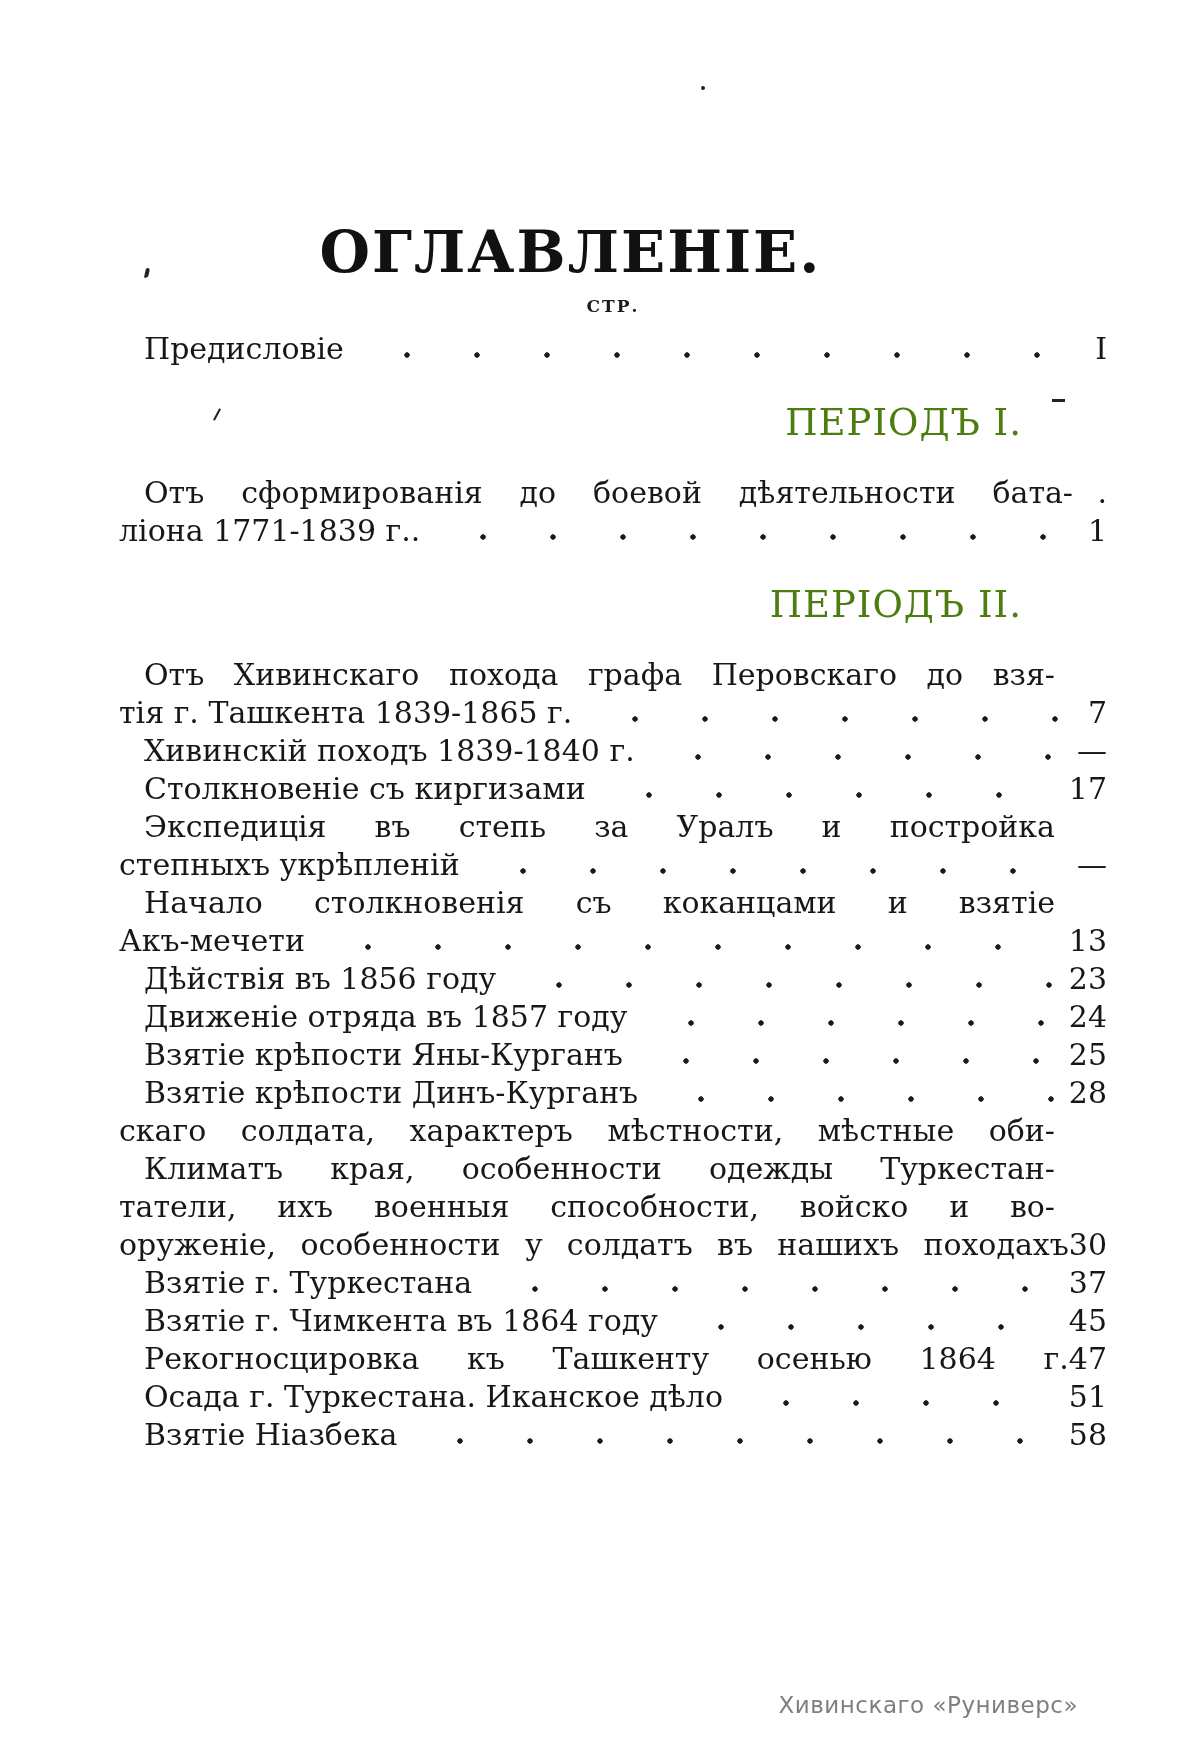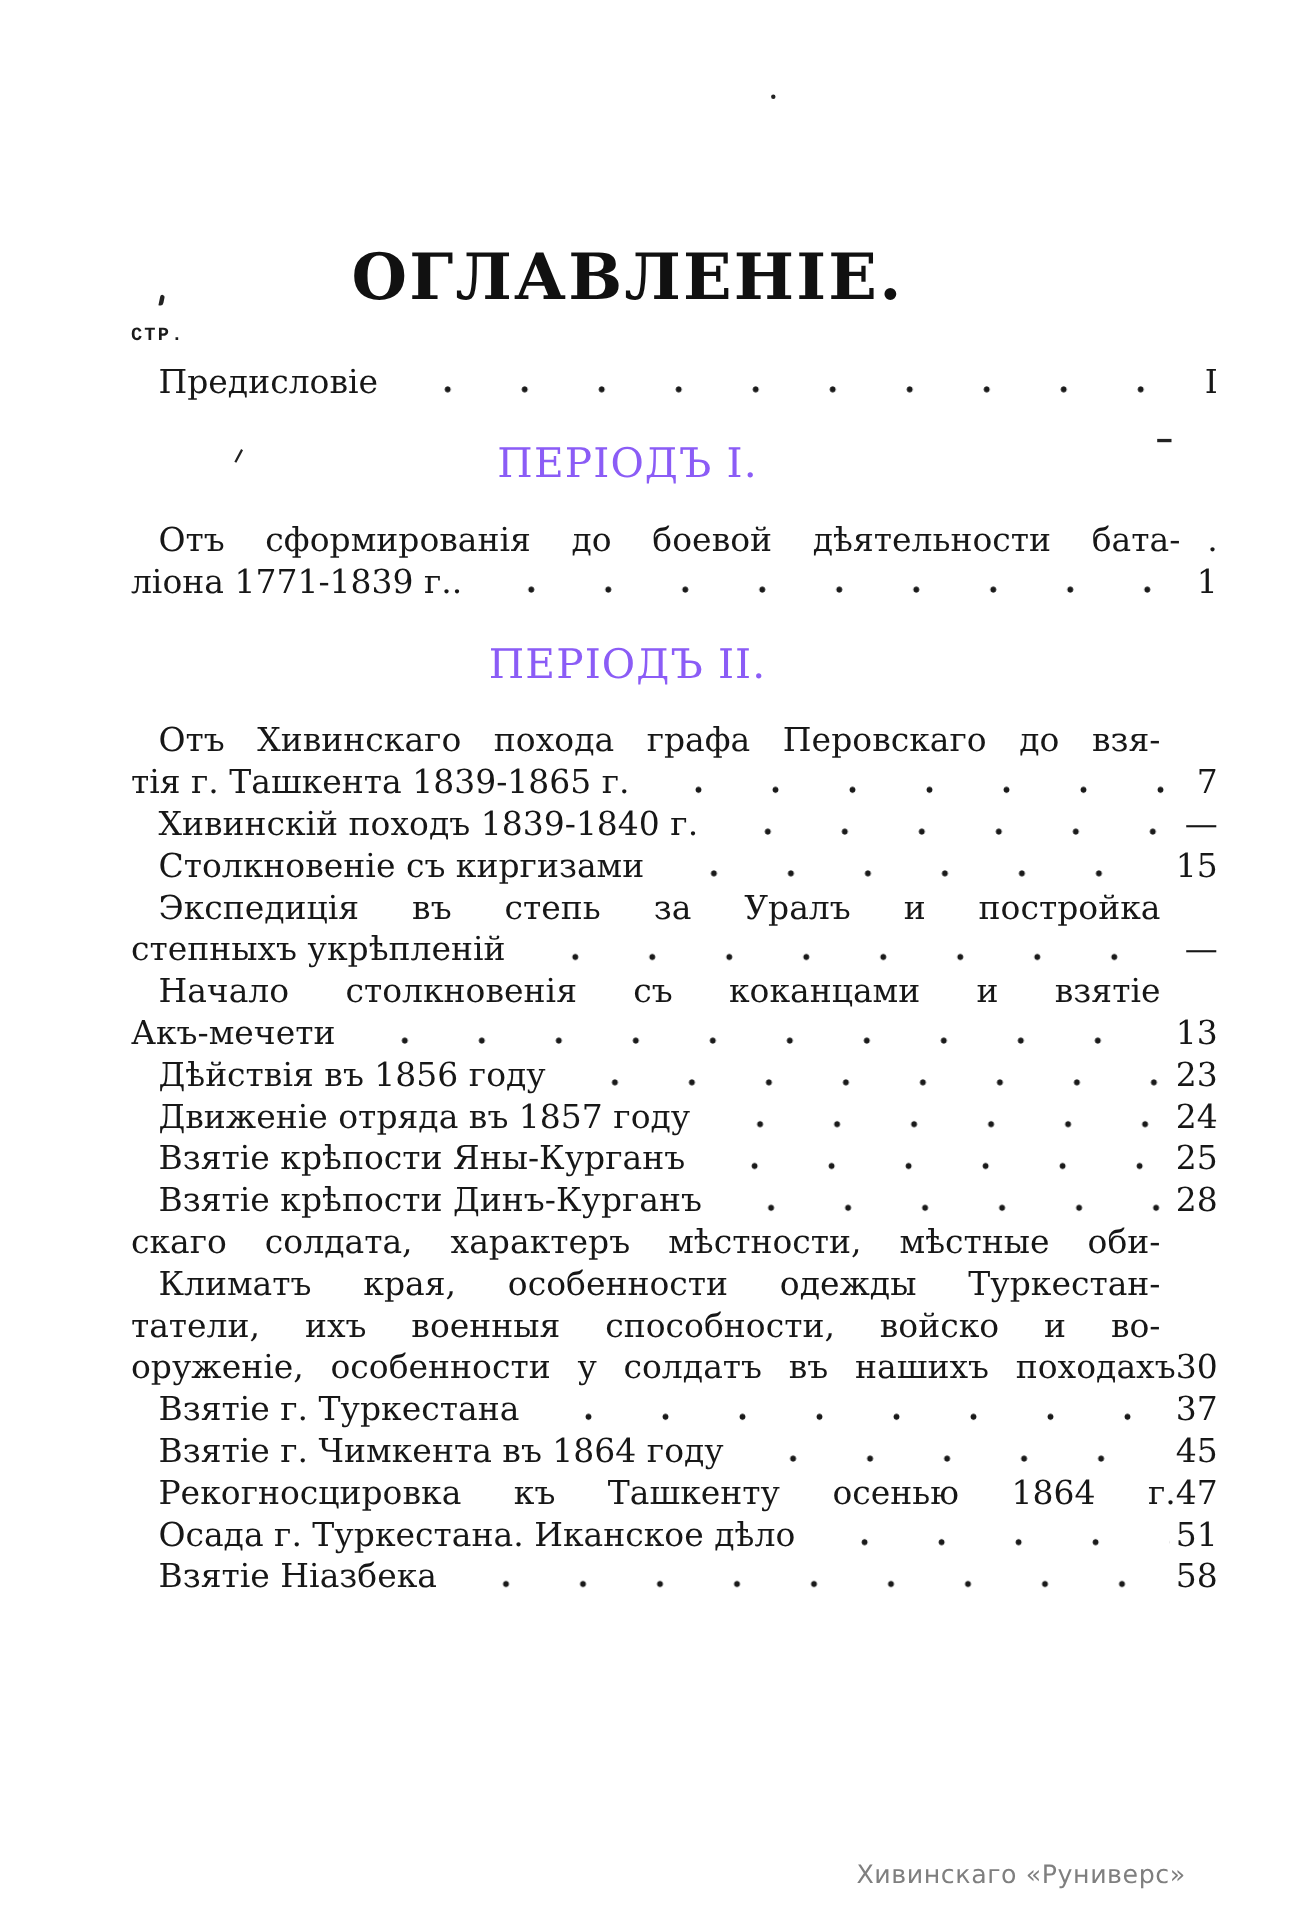--- a/index.html
+++ b/index.html
@@ -8,27 +8,27 @@
     color:#161616;font-family:"DejaVu Serif","Liberation Serif",serif;
     overflow:hidden;
   }
   .content{position:absolute;left:119px;top:0;width:988px;}
   .title{
     margin:218px 0 0 0;padding-right:85px;text-align:center;
     font-size:58px;font-weight:bold;letter-spacing:2px;white-space:nowrap;
     color:#111;
   }
   .col-header{
-    margin-top:10px;text-align:left;font-size:17px;font-weight:bold;
-    letter-spacing:2px;color:#1b1b1b;font-family:Liberation Mono, monospace;
+    margin-top:10px;text-align:center;font-size:17px;font-weight:bold;
+    letter-spacing:2px;color:#1b1b1b;
   }
   .toc{margin-top:14px;}
   .heading{
-    font-size:37px;line-height:46px;text-align:center;padding-right:85px;
-    margin:32px 0 28px 0;letter-spacing:1px;color:#8b5cf6;
+    font-size:37px;line-height:46px;text-align:right;padding-right:85px;
+    margin:32px 0 28px 0;letter-spacing:1px;color:#4d7c0f;
   }
   .row{display:flex;font-size:30px;line-height:38px;color:#171717;}
   .row.indent{padding-left:25px;}
   .txt{white-space:pre-wrap;}
   .txt.fill{flex:1;text-align:justify;text-align-last:justify;}
   .row.fill-nopg .txt.fill{margin-right:52px;}
   .leader{
     flex:1;margin:0 6px 0 10px;
     background-image:radial-gradient(circle,#1a1a1a 2.4px,transparent 3px);
     background-size:70px 6px;background-repeat:repeat-x;
@@ -85,21 +85,21 @@
           <span class="pg">7</span>
         </div>
         <div class="row indent">
           <span class="txt">Хивинскій походъ 1839-1840 г.</span>
           <span class="leader"></span>
           <span class="pg">—</span>
         </div>
         <div class="row indent">
           <span class="txt">Столкновеніе съ киргизами</span>
           <span class="leader"></span>
-          <span class="pg">15</span>
+          <span class="pg">17</span>
         </div>
         <div class="row indent fill-nopg">
           <span class="txt fill">Экспедиція въ степь за Уралъ и постройка</span>
         </div>
         <div class="row">
           <span class="txt">степныхъ укрѣпленій</span>
           <span class="leader"></span>
           <span class="pg">—</span>
         </div>
         <div class="row indent fill-nopg">

